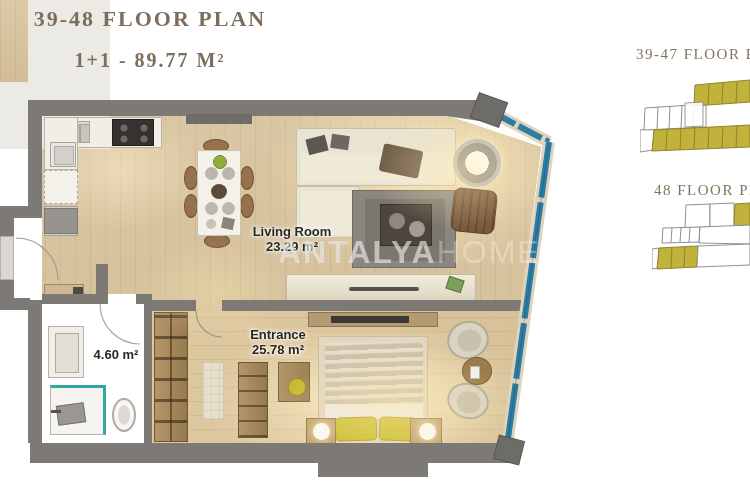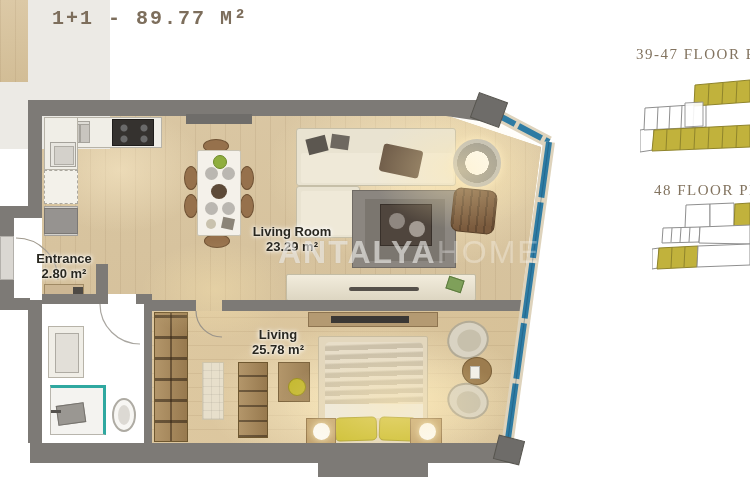--- a/index.html
+++ b/index.html
@@ -3,21 +3,21 @@
 <meta charset="utf-8">
 <style>
   html,body{margin:0;padding:0;background:#fff;}
   #stage{position:relative;width:750px;height:500px;background:#ffffff;overflow:hidden;
          font-family:"Liberation Sans",sans-serif;}
   .abs{position:absolute;}
   
   .title{left:14px;top:6px;width:272px;text-align:center;z-index:40;
          font-family:"Liberation Serif",serif;color:#7d6e5c;}
   .title .l1{font-size:22px;font-weight:700;letter-spacing:2px;}
-  .title .l2{font-size:20px;font-weight:700;letter-spacing:2px;margin-top:1px;font-family:Liberation Mono, monospace;}
+  .title .l2{font-size:20px;font-weight:700;letter-spacing:2px;margin-top:17px;}
   .side-head{font-family:"Liberation Serif",serif;color:#82735f;font-size:15px;
              letter-spacing:1.5px;white-space:nowrap;z-index:40;font-weight:400;}
   .room-label{z-index:30;text-align:center;color:#29271f;font-size:13px;line-height:1.12;
               font-weight:700;
               text-shadow:0 0 2px #fff,0 0 4px rgba(255,255,255,.95),0 0 6px rgba(255,255,255,.8);}
   .room-label .area{font-weight:700;}
   .watermark{z-index:45;white-space:nowrap;font-size:32px;font-weight:700;letter-spacing:2px;
              pointer-events:none;}
   .watermark .b1{color:rgba(255,255,255,.55);text-shadow:0 0 1px rgba(120,110,90,.25);}
   .watermark .b2{color:rgba(255,255,255,.30);font-weight:400;}
@@ -47,20 +47,21 @@
   .white-unit{background:#f0eee7;border:1px solid #b7b3a8;}
   .woodf{background:linear-gradient(90deg,#b3966a,#9c8056);border:1px solid #7d653f;}
   svg{display:block;}
 </style>
 </head>
 <body>
 
 <div id="stage">
 
   <div class="abs title">
+    <div class="l1">39-48 FLOOR PLAN</div>
     <div class="l2">1+1 - 89.77 M²</div>
   </div>
   <div class="abs side-head" style="left:636px;top:46px;">39-47 FLOOR P</div>
   <div class="abs side-head" style="left:654px;top:182px;">48 FLOOR PL</div>
 
   <svg class="abs" style="left:640px;top:70px;z-index:8;" width="115" height="92">
     <polygon points="0,60 14,58 13,80 0,82" fill="#fff" stroke="#8f8f8f"></polygon>
     <polygon points="5,38 66,34 66,57 4,60" fill="#fff" stroke="#8f8f8f"></polygon>
     <line x1="18" y1="37" x2="17" y2="59" stroke="#8f8f8f"></line>
       <line x1="30" y1="36" x2="29" y2="59" stroke="#8f8f8f"></line>
@@ -256,27 +257,24 @@
     <path d="M16,238 A42,42 0 0 1 58,280" fill="none" stroke="#a09a8e" stroke-width="1.2"></path>
     <path d="M100,304 A40,40 0 0 0 140,344" fill="none" stroke="#a9a6a0" stroke-width="1.2"></path>
     <path d="M196,311 A26,26 0 0 0 222,337" fill="none" stroke="#9a948a" stroke-width="1.2"></path>
   </svg>
 
   <div class="abs room-label" style="left:222px;top:225px;width:140px;">
     <div>Living Room</div>
     <div class="area">23.29 m²</div>
   </div>
   <div class="abs room-label" style="left:226px;top:328px;width:104px;">
-    <div>Living</div>
+    <div>Entrance</div>
     <div class="area">25.78 m²</div>
   </div>
   <div class="abs room-label" style="left:64px;top:348px;width:104px;">
-  </div>
-  <div class="abs room-label" style="left:12px;top:252px;width:104px;">
-    <div>Entrance</div>
-    <div class="area">2.80 m²</div>
+    <div class="area">4.60 m²</div>
   </div>
 
   <div class="abs watermark" style="left:278px;top:234px;">
     <span class="b1">ANTALYA</span><span class="b2">HOMES</span>
   </div>
 
 </div>
 
 </body></html>

